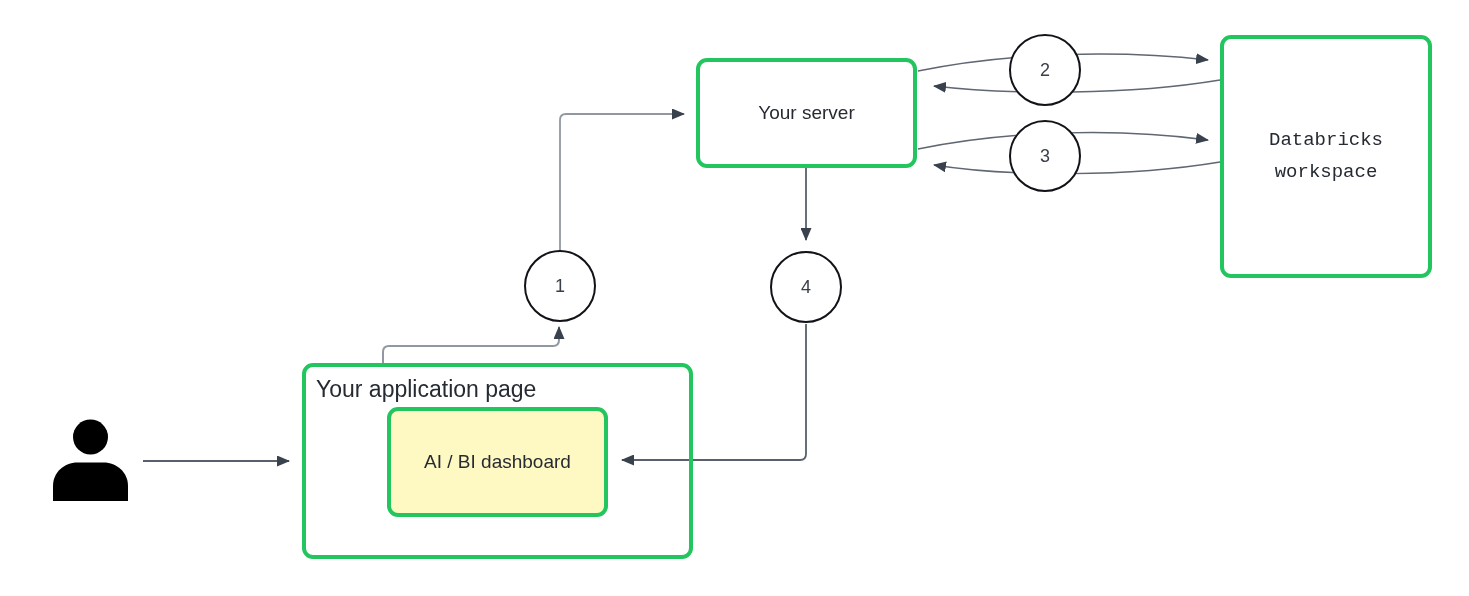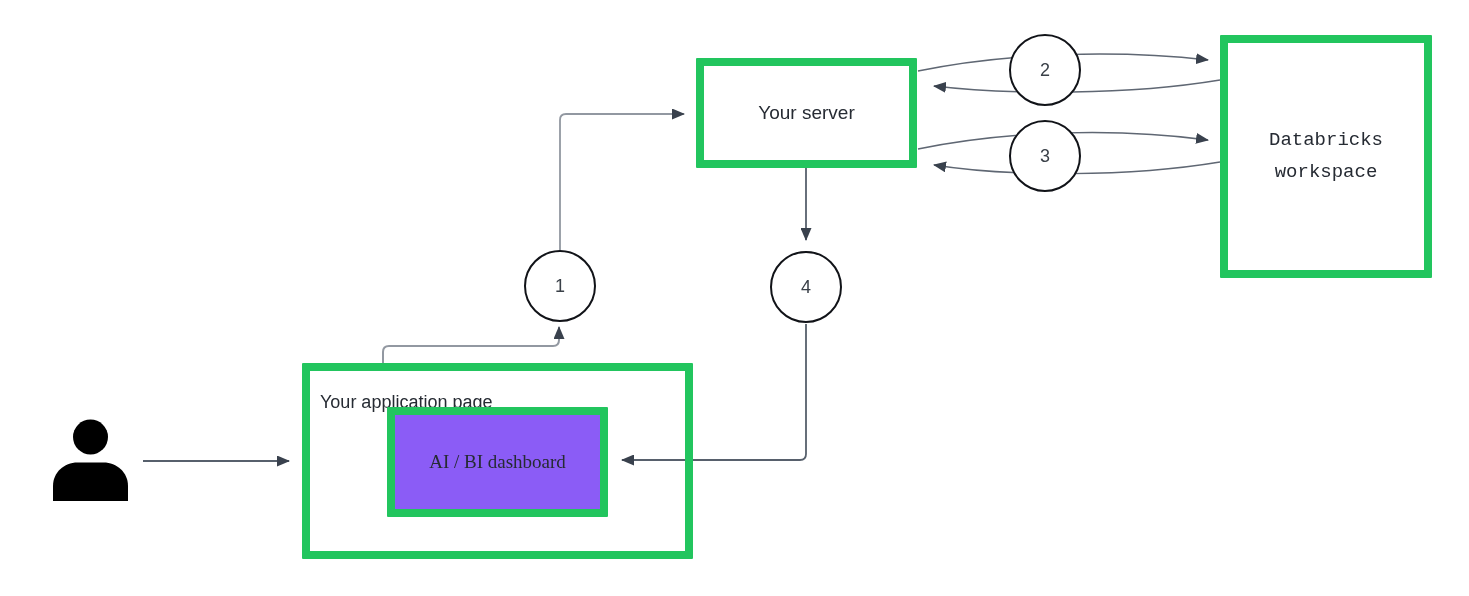--- a/index.html
+++ b/index.html
@@ -18,44 +18,43 @@
   .connector-layer {
     position: absolute;
     left: 0;
     top: 0;
     width: 1469px;
     height: 596px;
   }
   .node {
     position: absolute;
     box-sizing: border-box;
-    border: 8px solid #22c55e;
-    border-radius: 1px;
+    border: 4px solid #22c55e;
+    border-radius: 11px;
     background: transparent;
     color: #262b33;
     font-size: 19px;
   }
   .node.centered {
     display: flex;
     align-items: center;
     justify-content: center;
     text-align: center;
   }
   .node-app { left: 302px; top: 363px; width: 391px; height: 196px; }
-  .node-dashboard { left: 387px; top: 407px; width: 221px; height: 110px; background: #8b5cf6; font-family: Liberation Serif, serif; }
+  .node-dashboard { left: 387px; top: 407px; width: 221px; height: 110px; background: #fef9c3; }
   .node-server { left: 696px; top: 58px; width: 221px; height: 110px; background: #ffffff; }
   .node-databricks { left: 1220px; top: 35px; width: 212px; height: 243px; background: #ffffff; font-family: Liberation Mono, monospace; }
   .node-app .corner-label {
     position: absolute;
     left: 10px;
     top: 9px;
-    font-size: 18px;
+    font-size: 23px;
     color: #262b33;
     white-space: nowrap;
-    margin-top: 12px;
   }
   .wrap-label {
     width: 125px;
     line-height: 1.65;
   }
   .step-circle {
     position: absolute;
     box-sizing: border-box;
     width: 72px;
     height: 72px;

